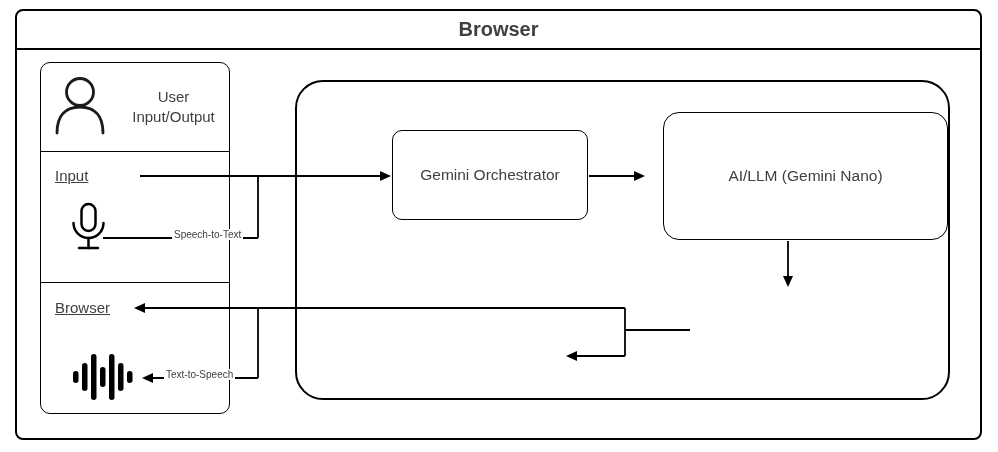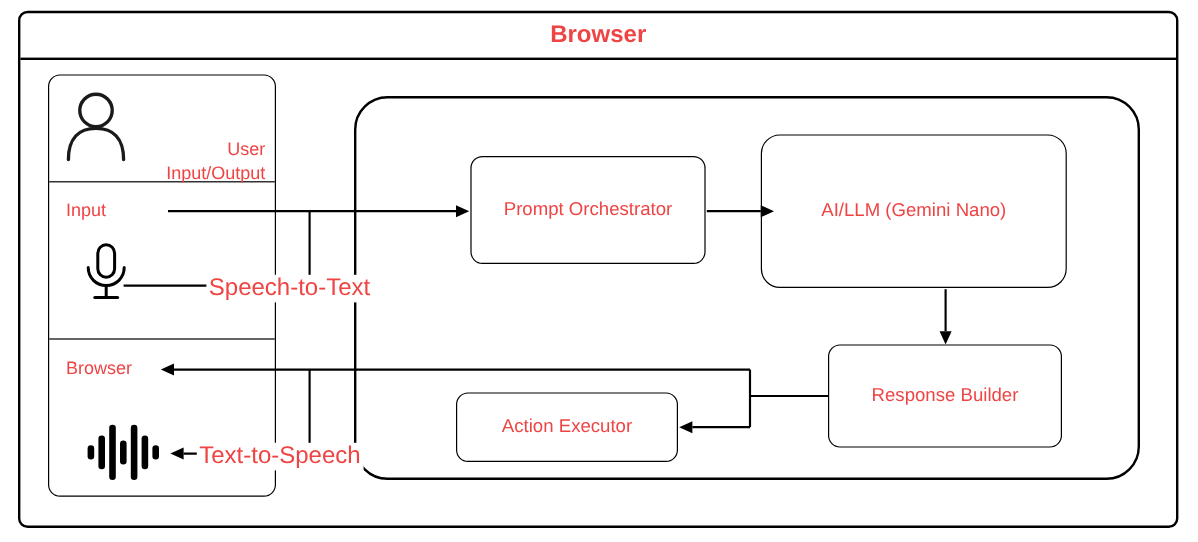--- a/index.html
+++ b/index.html
@@ -1,19 +1,19 @@
 <!DOCTYPE html>
 <html><head>
 <meta charset="utf-8">
 <style>
   * { box-sizing: border-box; }
   html, body { margin: 0; padding: 0; background: #ffffff; }
   .stage {
     position: relative; width: 998px; height: 452px;
-    font-family: "Liberation Sans", sans-serif; color: #ef4444; background: #fff;
+    font-family: "Liberation Sans", sans-serif; color: #404040; background: #fff;
     overflow: hidden;
   }
   .outer {
     position: absolute; left: 15px; top: 9px; width: 967px; height: 431px;
     border: 2.5px solid #000; border-radius: 8px; background: #fff; z-index: 0;
   }
   .title-bar {
     position: absolute; left: 0; top: 0; width: 100%; height: 39px;
     border-bottom: 2.5px solid #000;
     display: flex; align-items: center; justify-content: center;
@@ -21,44 +21,44 @@
   }
   .user-panel {
     position: absolute; left: 40px; top: 62px; width: 190px; height: 352px;
     border: 1.5px solid #000; border-radius: 10px; background: #fff; z-index: 1;
   }
   .user-panel .divider { position: absolute; left: 0; right: 0; height: 0; border-top: 1.5px solid #000; }
   .user-panel .div1 { top: 88px; }
   .user-panel .div2 { top: 219px; }
   .panel-header-text {
     position: absolute; left: 85px; top: 24px; width: 95px;
-    text-align: right; font-size: 15px; line-height: 1.32; margin-top: 28px;
+    text-align: center; font-size: 15px; line-height: 1.32;
   }
-  .io-label { position: absolute; z-index: 2; font-size: 15px; }
+  .io-label { position: absolute; z-index: 2; font-size: 15px; text-decoration: underline; }
   #input-label  { left: 55px; top: 167px; }
   #output-label { left: 55px; top: 299px; }
   .right-container {
     position: absolute; left: 295px; top: 80px; width: 655px; height: 320px;
     border: 2px solid #000; border-radius: 28px; background: #fff; z-index: 1;
   }
   .node {
     position: absolute; border: 1.5px solid #000; border-radius: 10px; background: #fff;
     display: flex; align-items: center; justify-content: center;
     font-size: 15.5px; text-align: center; z-index: 2; padding: 4px;
   }
   #node-po { left: 392px; top: 130px; width: 196px; height: 90px; }
-  #node-ai { left: 634px; top: 112px; width: 255px; height: 128px; border-radius: 16px; }
+  #node-ai { left: 663px; top: 112px; width: 285px; height: 128px; border-radius: 16px; }
   #node-rb { left: 690px; top: 287px; width: 195px; height: 86px; }
   #node-ae { left: 380px; top: 327px; width: 185px; height: 58px; }
   svg.overlay {
     position: absolute; left: 0; top: 0; width: 998px; height: 452px;
     z-index: 5; pointer-events: none;
   }
   .line-label {
-    position: absolute; z-index: 6; background: #fff; font-size: 20px;
+    position: absolute; z-index: 6; background: #fff; font-size: 10px;
     padding: 0 2px; white-space: nowrap;
   }
   #stt-label { left: 172px; top: 229px; }
   #tts-label { left: 164px; top: 369px; }
 </style>
 </head>
 <body>
 
 <div class="stage">
 
@@ -71,30 +71,24 @@
     <div class="divider div2"></div>
     <div class="panel-header-text">User Input/Output</div>
   </div>
 
   <div class="io-label" id="input-label">Input</div>
   <div class="io-label" id="output-label">Browser</div>
 
   <div class="right-container"></div>
 
   <div class="node" id="node-po">
-    <span>Prompt Orchestrator</span>
+    <span>Gemini Orchestrator</span>
   </div>
   <div class="node" id="node-ai">
     <span>AI/LLM (Gemini Nano)</span>
-  </div>
-  <div class="node" id="node-rb">
-    <span>Response Builder</span>
-  </div>
-  <div class="node" id="node-ae">
-    <span>Action Executor</span>
   </div>
 
   <svg class="overlay" viewBox="0 0 998 452" xmlns="http://www.w3.org/2000/svg">
 
     <g stroke="#000" stroke-width="1.8" fill="none">
       <path d="M140,176 H380"></path>
       <polygon points="391,176 380,171 380,181" fill="#000" stroke="none"></polygon>
     </g>
 
     <g stroke="#000" stroke-width="1.8" fill="none">

